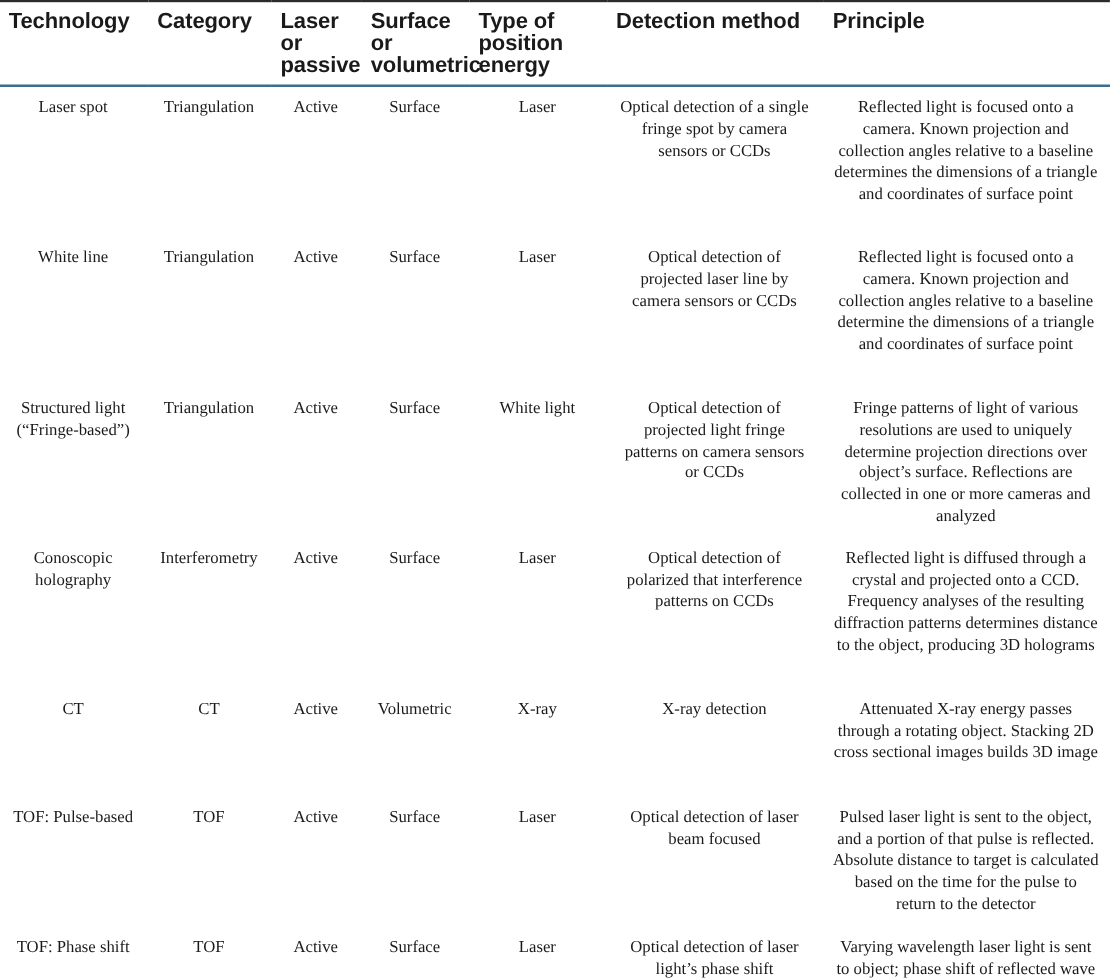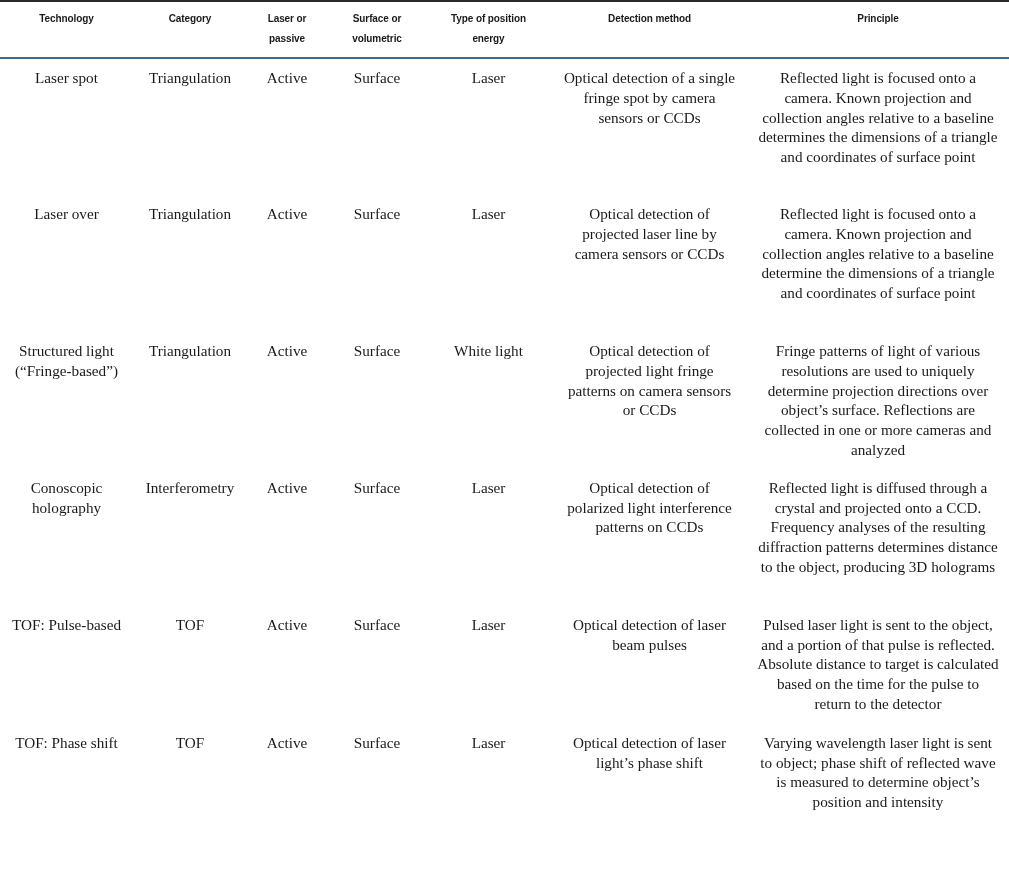--- a/index.html
+++ b/index.html
@@ -28,23 +28,23 @@
   }
 
   table.data-table thead tr.header-row {
     border-top: 2px solid #2b2b2b;
     border-bottom: 2px solid #3c6d8e;
   }
 
   table.data-table thead th {
     font-family: "Liberation Sans", "DejaVu Sans", sans-serif;
     font-weight: bold;
-    font-size: 10px;
+    font-size: 20px;
     line-height: 20px;
-    text-align: center;
+    text-align: left;
     vertical-align: top;
     color: #1a1a1a;
     padding: 7px 10px 8px 8px;
     letter-spacing: -0.1px;
   }
 
   table.data-table tbody td {
     font-family: "Liberation Serif", "DejaVu Serif", serif;
     font-size: 15.2px;
     line-height: 19.8px;
@@ -109,21 +109,21 @@
         <td>Laser spot</td>
         <td>Triangulation</td>
         <td>Active</td>
         <td>Surface</td>
         <td>Laser</td>
         <td>Optical detection of a single fringe spot by camera sensors or CCDs</td>
         <td>Reflected light is focused onto a camera. Known projection and collection angles relative to a baseline determines the dimensions of a triangle and coordinates of surface point</td>
       </tr>
 
       <tr class="data-row r1">
-        <td>Laser over</td>
+        <td>White line</td>
         <td>Triangulation</td>
         <td>Active</td>
         <td>Surface</td>
         <td>Laser</td>
         <td>Optical detection of projected laser line by camera sensors or CCDs</td>
         <td>Reflected light is focused onto a camera. Known projection and collection angles relative to a baseline determine the dimensions of a triangle and coordinates of surface point</td>
       </tr>
 
       <tr class="data-row r2">
         <td>Structured light (“Fringe-based”)</td>
@@ -134,32 +134,41 @@
         <td>Optical detection of projected light fringe patterns on camera sensors or CCDs</td>
         <td>Fringe patterns of light of various resolutions are used to uniquely determine projection directions over object’s surface. Reflections are collected in one or more cameras and analyzed</td>
       </tr>
 
       <tr class="data-row r3">
         <td>Conoscopic holography</td>
         <td>Interferometry</td>
         <td>Active</td>
         <td>Surface</td>
         <td>Laser</td>
-        <td>Optical detection of polarized light interference patterns on CCDs</td>
+        <td>Optical detection of polarized that interference patterns on CCDs</td>
         <td>Reflected light is diffused through a crystal and projected onto a CCD. Frequency analyses of the resulting diffraction patterns determines distance to the object, producing 3D holograms</td>
       </tr>
 
+      <tr class="data-row r4">
+        <td>CT</td>
+        <td>CT</td>
+        <td>Active</td>
+        <td>Volumetric</td>
+        <td>X-ray</td>
+        <td>X-ray detection</td>
+        <td>Attenuated X-ray energy passes through a rotating object. Stacking 2D cross sectional images builds 3D image</td>
+      </tr>
 
       <tr class="data-row r5">
         <td>TOF: Pulse-based</td>
         <td>TOF</td>
         <td>Active</td>
         <td>Surface</td>
         <td>Laser</td>
-        <td>Optical detection of laser beam pulses</td>
+        <td>Optical detection of laser beam focused</td>
         <td>Pulsed laser light is sent to the object, and a portion of that pulse is reflected. Absolute distance to target is calculated based on the time for the pulse to return to the detector</td>
       </tr>
 
       <tr class="data-row r6">
         <td>TOF: Phase shift</td>
         <td>TOF</td>
         <td>Active</td>
         <td>Surface</td>
         <td>Laser</td>
         <td>Optical detection of laser light’s phase shift</td>

